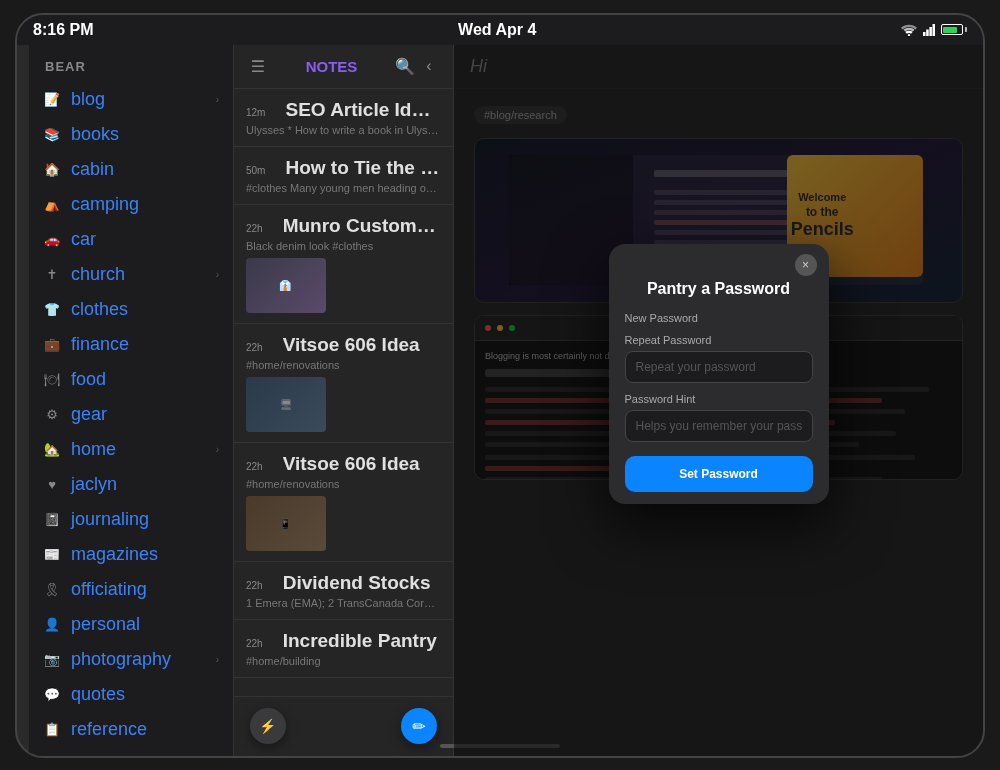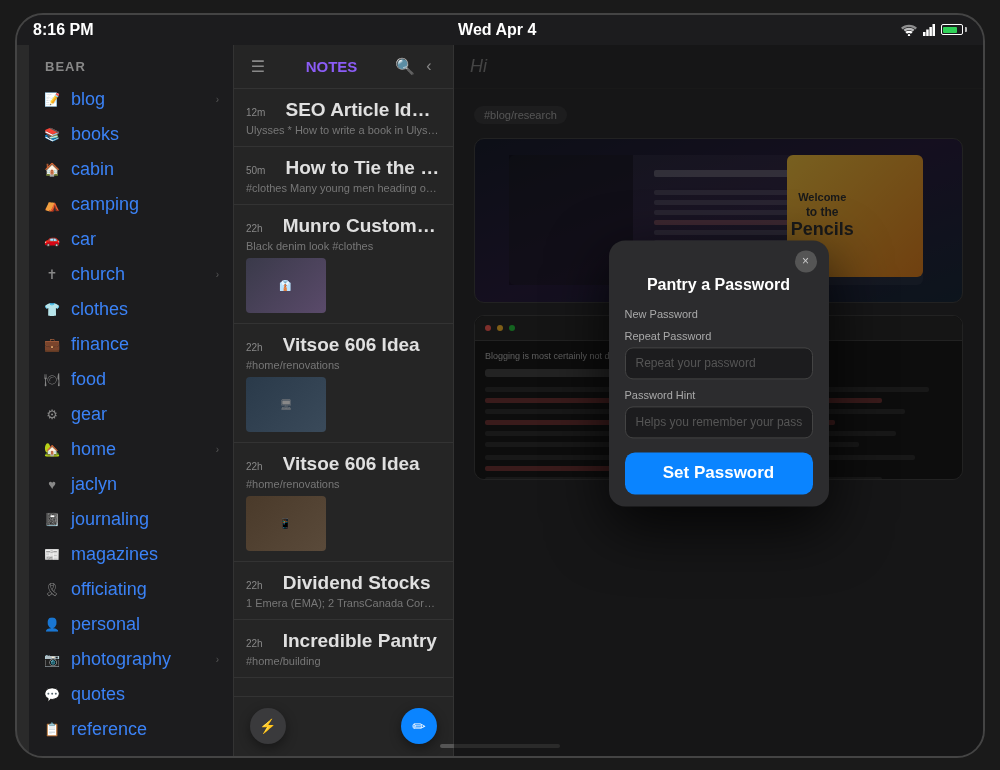--- a/index.html
+++ b/index.html
@@ -329,21 +329,21 @@
     .modal-input::placeholder {
       color: #555;
     }
     .modal-btn {
       width: 100%;
       margin-top: 14px;
       background: #0a84ff;
       border: none;
       border-radius: 10px;
       color: #fff;
-      font-size: 17px;
+      font-size: 12px;
       font-weight: 600;
       padding: 11px;
       cursor: pointer;
     }
 
     
     .scroll-indicator {
       position: absolute;
       bottom: 8px;
       left: 50%;

